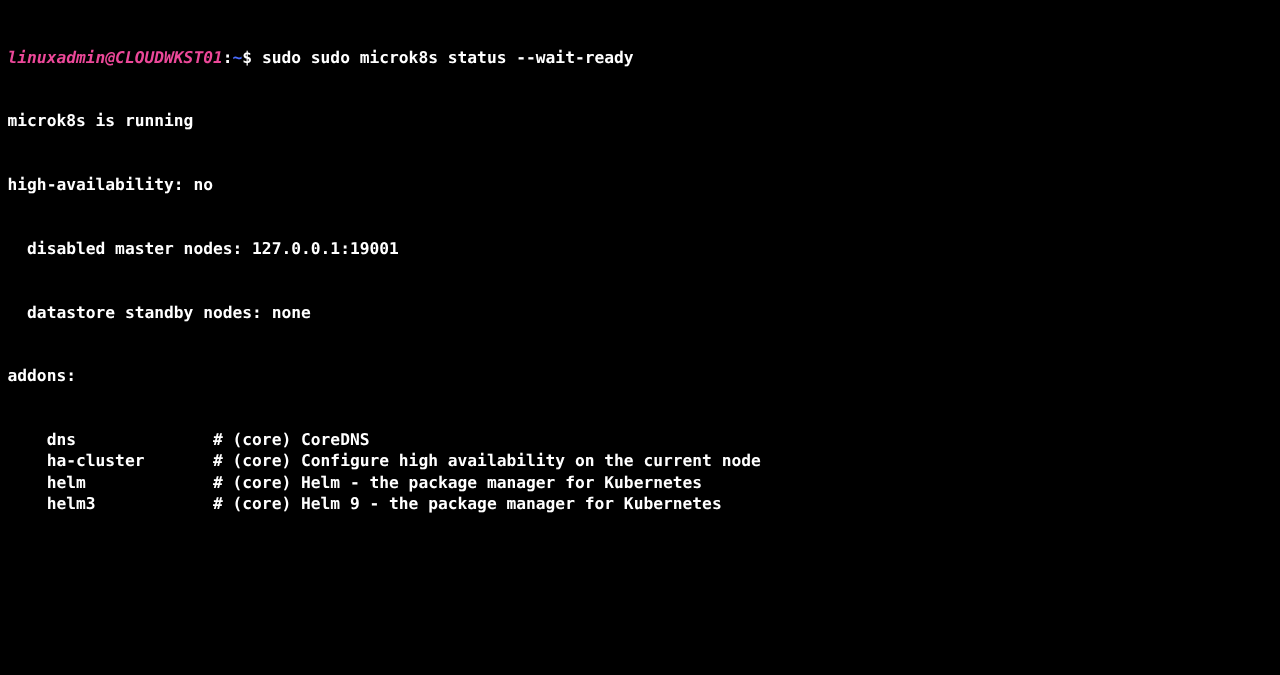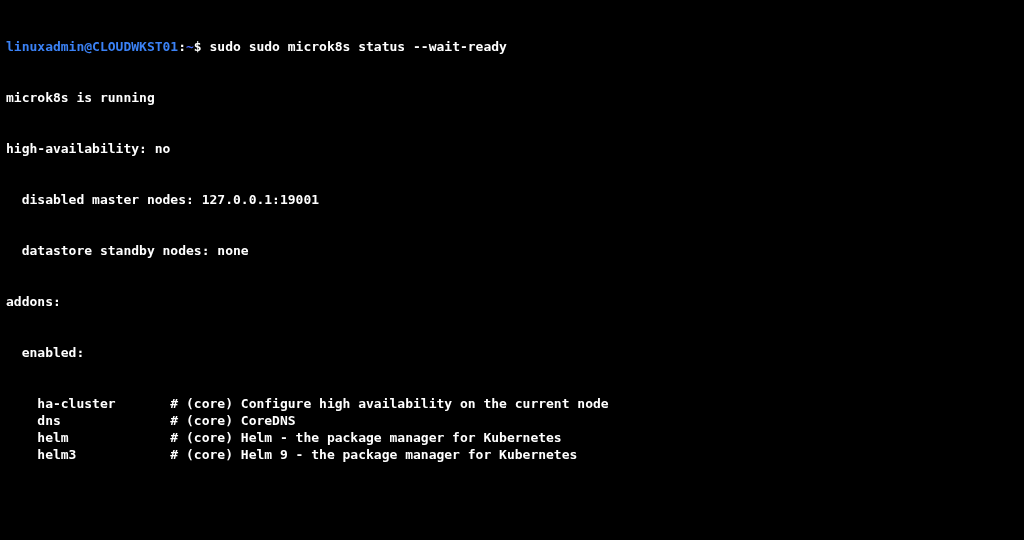--- a/index.html
+++ b/index.html
@@ -12,32 +12,31 @@
     font-family: "Consolas", "DejaVu Sans Mono", "Menlo", monospace;
     font-size: 13px;
     line-height: 17px;
     overflow: hidden;
   }
   .term {
     padding: 4px 6px;
     font-weight: 600;
     white-space: pre;
   }
-  .green { color: #3b82f6; }
+  .green { color: #ec4899; font-style: italic; }
   .white { color: #ffffff; }
   .blue  { color: #4a6cff; }
   .line { display: block; }
 </style>
 </head>
 <body>
 
 <div class="term">
   <span class="line"><span class="green">linuxadmin@CLOUDWKST01</span><span class="white">:</span><span class="blue">~</span><span class="white">$ </span><span>sudo sudo microk8s status --wait-ready</span></span>
   <span class="line">microk8s is running</span>
   <span class="line">high-availability: no</span>
   <span class="line">  disabled master nodes: 127.0.0.1:19001</span>
   <span class="line">  datastore standby nodes: none</span>
   <span class="line">addons:</span>
-  <span class="line">  enabled:</span>
-  <div id="enabled-list"><span class="line">    ha-cluster       # (core) Configure high availability on the current node</span><span class="line">    dns              # (core) CoreDNS</span><span class="line">    helm             # (core) Helm - the package manager for Kubernetes</span><span class="line">    helm3            # (core) Helm 9 - the package manager for Kubernetes</span></div>
+  <div id="enabled-list"><span class="line">    dns              # (core) CoreDNS</span><span class="line">    ha-cluster       # (core) Configure high availability on the current node</span><span class="line">    helm             # (core) Helm - the package manager for Kubernetes</span><span class="line">    helm3            # (core) Helm 9 - the package manager for Kubernetes</span></div>
   
   
 </div>
 
 </body></html>

